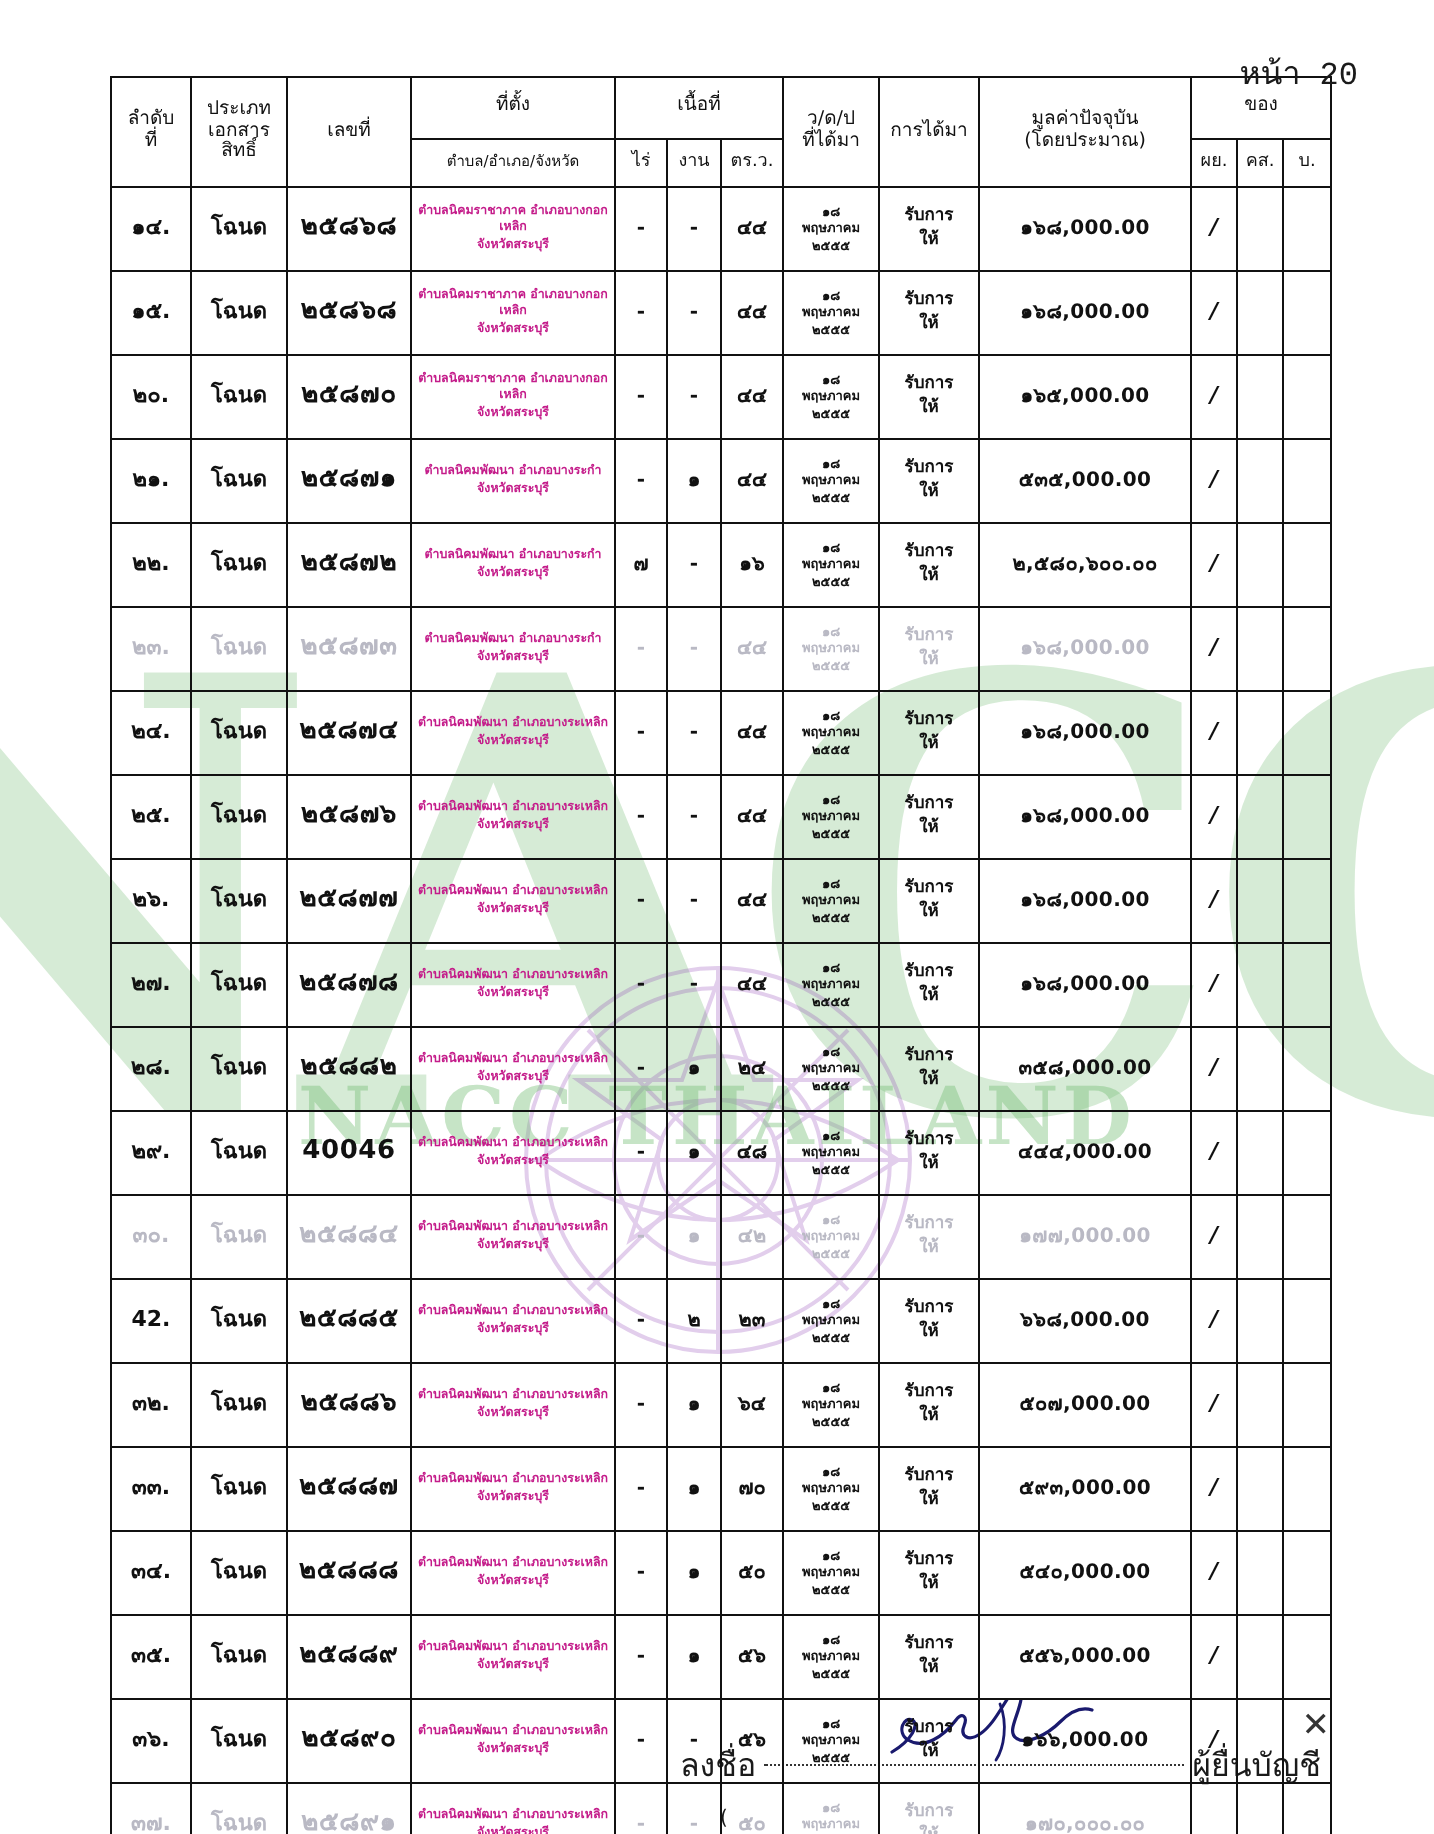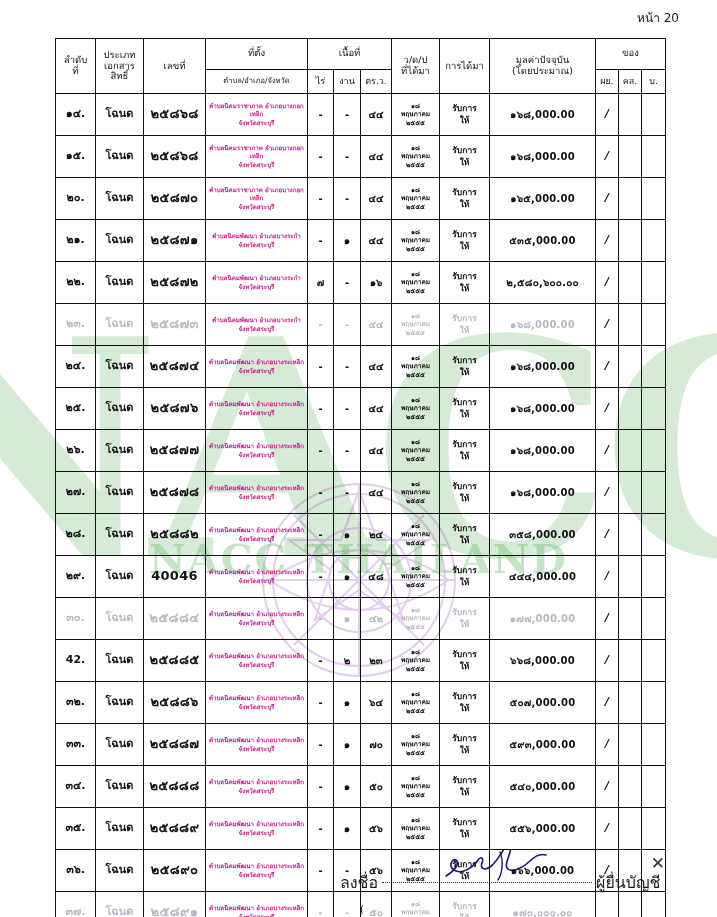--- a/index.html
+++ b/index.html
@@ -45,23 +45,24 @@
   .wm-seal{
     position:absolute;
     left:50%;top:430px;
     transform:translateX(-50%);
     width:300px;height:300px;
     opacity:.33;
   }
   
   .page-no{
     position:absolute;
-    right:38px;top:8px;
-    font-size:12px;
+    right:38px;top:24px;
+    font-size:16px;
     z-index:3;
+    font-family:Liberation Mono, monospace;
   }
   
   .sheet{
     position:absolute;
     left:55px;top:38px;
     width:610px;
     z-index:2;
   }
   table{
     border-collapse:collapse;

